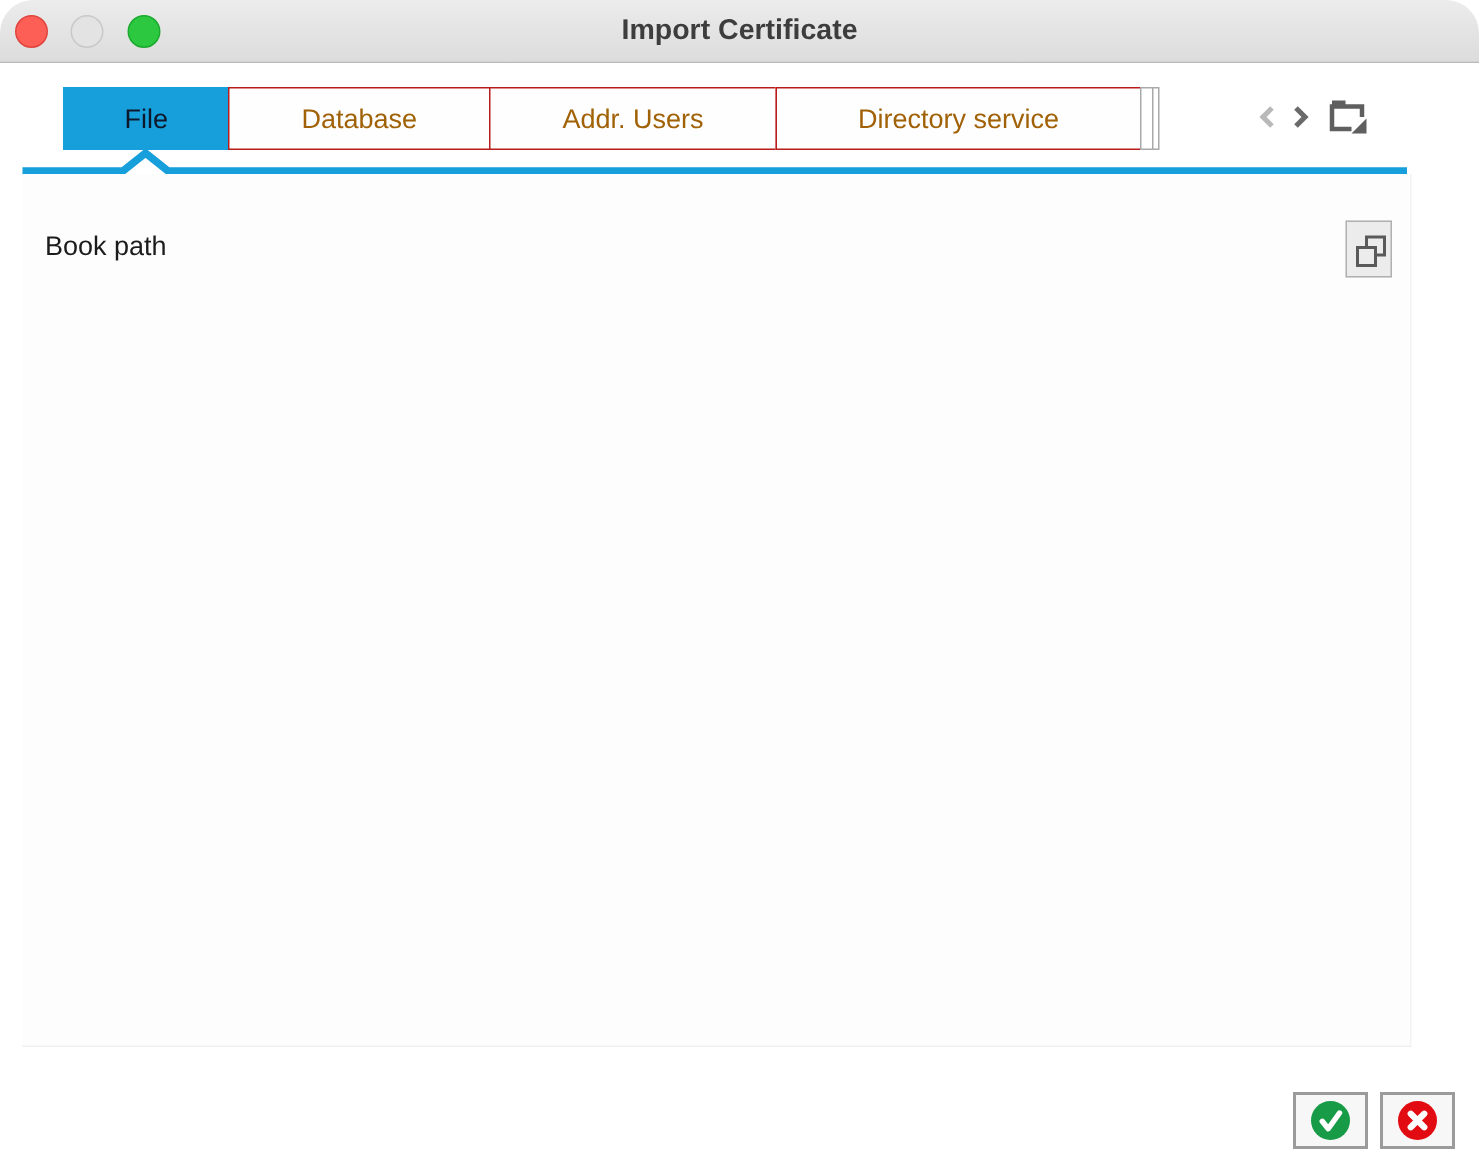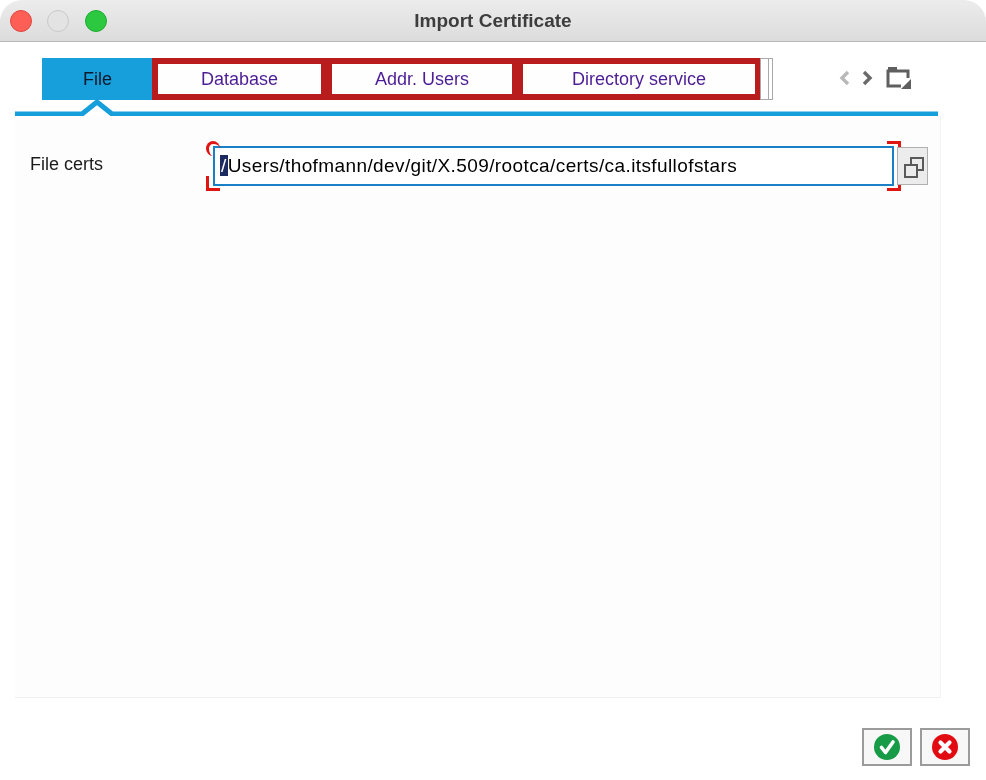--- a/index.html
+++ b/index.html
@@ -12,21 +12,21 @@
   .title{position:absolute;top:0;left:0;width:100%;height:41px;line-height:41px;
          text-align:center;font-size:19px;font-weight:600;color:#3d3d3d;}
   .tl{position:absolute;top:10px;width:20px;height:20px;border-radius:50%;}
   .tl.close{left:10px;background:#fd5f57;border:1px solid #e0443c;}
   .tl.min{left:47px;background:#e3e3e3;border:1px solid #c9c9c9;}
   .tl.zoom{left:85px;background:#2bc840;border:1px solid #1eaa30;}
 
   
   .tabbar{position:absolute;top:58px;left:42px;height:42px;display:flex;}
   .tab{box-sizing:border-box;height:42px;display:flex;align-items:center;justify-content:center;
-       background:#fefefe;border:6px solid #b91c1c;margin-left:-1px;color:#4c1d95;
+       background:#fefefe;border:1px solid #b91c1c;margin-left:-1px;color:#a16207;
        font-size:18px;white-space:nowrap;cursor:default;}
   .tab.active{background:#169fdb;border:none;color:#0f172a;margin-left:0;}
   .tab.t-file{width:111px;}
   .tab.t-db{width:175px;}
   .tab.t-ab{width:192px;}
   .tab.t-ds{width:244px;}
   .stub{box-sizing:border-box;height:42px;background:#fff;border:1px solid #a9a9a9;margin-left:-1px;}
   .stub.s1{width:9px;}
   .stub.s2{width:5px;}
 
@@ -110,31 +110,22 @@
       <path d="M27 15 L27 25 L17 25 Z" fill="#5f5f5f"></path>
     </svg>
   </div>
 
   <svg class="underline-svg" width="986" height="24">
     <path d="M15 16 H82 L97 4 L112 16 H938" stroke="#169fdb" stroke-width="5" fill="none"></path>
   </svg>
 
   <div class="panel"></div>
 
-  <div class="fp-label">File certs</div>
+  <div class="fp-label">Book path</div>
 
-  <div class="input-wrap">
-    <div class="path-input">
-      <span class="sel">/</span><span>Users/thofmann/dev/git/X.509/rootca/certs/ca.itsfullofstars</span>
-    </div>
-    <div class="rb tl"></div>
-    <div class="rb bl"></div>
-    <div class="rb tr"></div>
-    <div class="rb br"></div>
-  </div>
 
   <div class="browse-btn">
     <span class="sqb"></span>
     <span class="sqf"></span>
   </div>
 
   <button class="action-btn ok">
     <svg width="28" height="28">
       <circle cx="14" cy="14" r="13" fill="#189b46"></circle>
       <path d="M8.5 14.5 L12.5 19.5 L20 9" stroke="#ffffff" stroke-width="3.6" fill="none" stroke-linecap="round" stroke-linejoin="round"></path>

